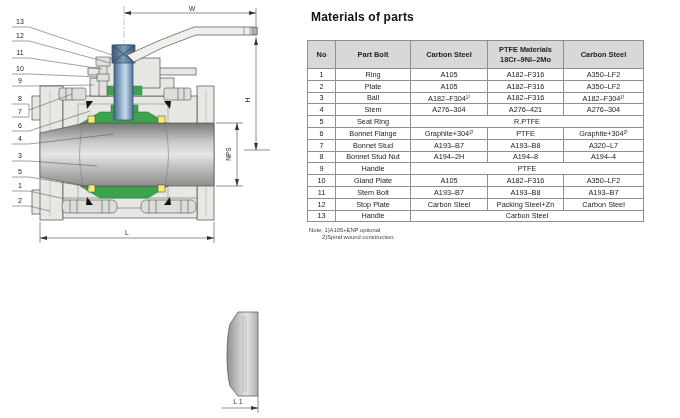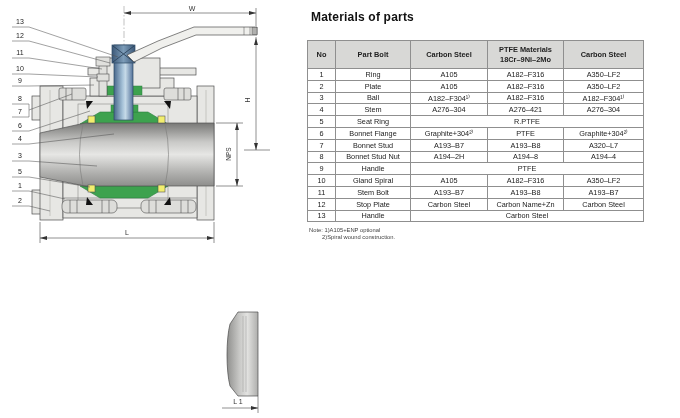--- a/index.html
+++ b/index.html
@@ -324,37 +324,37 @@
             <td>A194–8</td>
             <td>A194–4</td>
           </tr>
           <tr>
             <td>9</td>
             <td>Handle</td>
             <td colspan="3">PTFE</td>
           </tr>
           <tr>
             <td>10</td>
-            <td>Gland Spiral</td>
+            <td>Gland Plate</td>
             <td>A105</td>
             <td>A182–F316</td>
             <td>A350–LF2</td>
           </tr>
           <tr>
             <td>11</td>
             <td>Stem Bolt</td>
             <td>A193–B7</td>
             <td>A193–B8</td>
             <td>A193–B7</td>
           </tr>
           <tr>
             <td>12</td>
             <td>Stop Plate</td>
             <td>Carbon Steel</td>
-            <td>Carbon Name+Zn</td>
+            <td>Packing Steel+Zn</td>
             <td>Carbon Steel</td>
           </tr>
           <tr>
             <td>13</td>
             <td>Handle</td>
             <td colspan="3">Carbon Steel</td>
           </tr>
         </tbody>
     </table>
 

